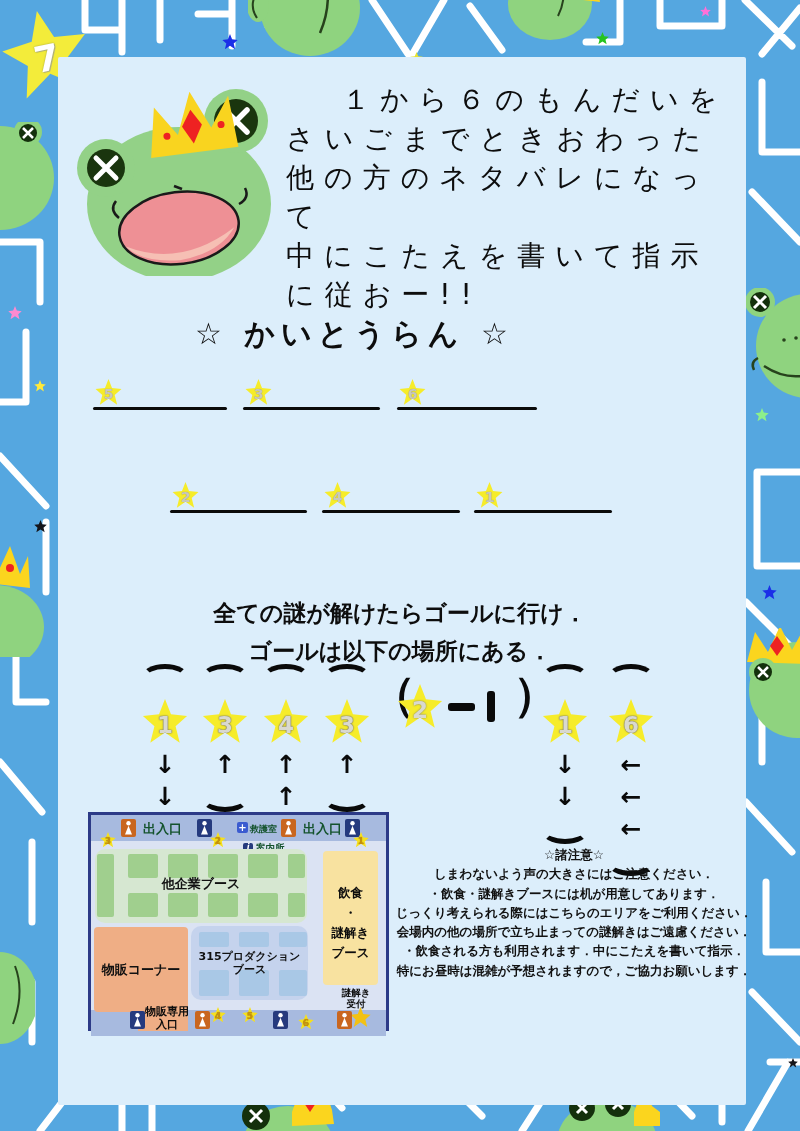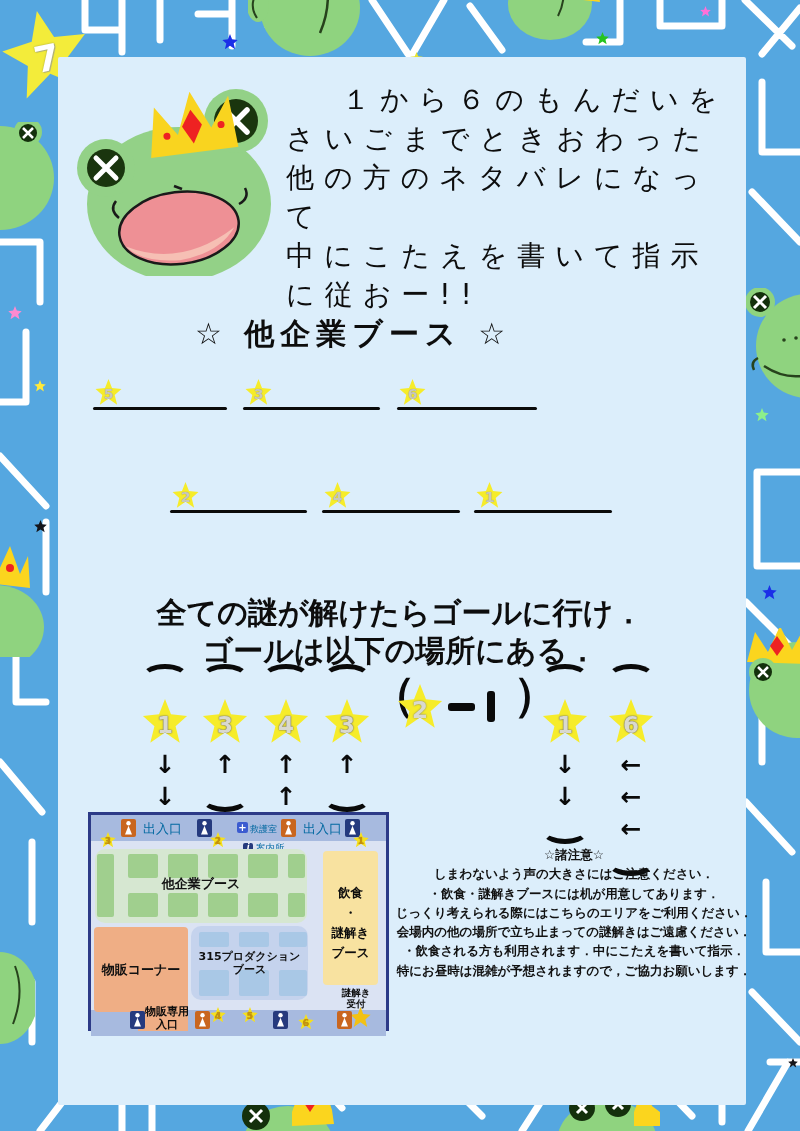--- a/index.html
+++ b/index.html
@@ -28,40 +28,40 @@
   #intro .line.indent{padding-left:56px;}
   
   #answer-heading{position:absolute;left:195px;top:314px;z-index:7;font-size:30px;font-weight:bold;letter-spacing:6px;}
   
   .blank{position:absolute;height:32px;z-index:7;}
   .blank .blank-line{position:absolute;left:0;right:0;top:26px;height:3px;background:#0a0a0a;border-radius:2px;}
   .blank .star{left:2px;top:-2px;width:27px;height:27px;background:#f6ec2a;}
   .blank .star span{font-size:14px;font-weight:bold;color:#c9c9bd;text-shadow:0 0 1px #84847a;margin-top:3px;}
   
   #goal-text{position:absolute;left:140px;top:594px;width:520px;text-align:center;z-index:7;
-    font-size:30px;font-weight:bold;line-height:38px;}
+    font-size:23px;font-weight:bold;line-height:38px;}
   
   .seq-col{position:absolute;top:664px;width:48px;display:flex;flex-direction:column;align-items:center;gap:8px;z-index:7;}
   .arc-top{width:38px;height:17px;border:5px solid transparent;border-top-color:#0a0a0a;border-radius:50%;}
   .arc-bottom{width:38px;height:17px;border:5px solid transparent;border-bottom-color:#0a0a0a;border-radius:50%;}
   .seq-star{position:relative;width:46px;height:46px;background:#f6ec2a;flex:none;}
   .seq-star span{font-size:23px;font-weight:bold;color:#dededi;color:#d9d9cf;text-shadow:0 0 2px #77776d,0 0 1px #55554d;margin-top:5px;}
   .seq-lone-star{position:absolute;width:46px;height:46px;background:#f6ec2a;z-index:7;}
   .seq-lone-star span{font-size:23px;font-weight:bold;color:#d9d9cf;text-shadow:0 0 2px #77776d;margin-top:5px;}
   .seq-arrow{font-size:25px;font-weight:bold;line-height:24px;height:24px;color:#0a0a0a;}
   .seq-text{position:absolute;top:666px;z-index:7;font-size:46px;font-weight:bold;line-height:56px;color:#0a0a0a;}
   .seq-dash{position:absolute;top:703px;width:27px;height:8px;background:#0a0a0a;border-radius:3px;z-index:7;}
   .seq-bar{position:absolute;top:691px;width:8px;height:31px;background:#0a0a0a;border-radius:3px;z-index:7;}
   
   #map{position:absolute;left:88px;top:812px;width:301px;height:219px;background:#dbe3f3;
     border:3px solid #2c3a87;box-sizing:border-box;z-index:7;}
   #map .bar{position:absolute;left:0;right:0;height:26px;background:#a7badf;}
   #map-topbar{top:0;}
   #map-bottombar{top:195px;height:18px;}
-  .map-label{position:absolute;font-weight:normal;color:#0369a1;white-space:nowrap;}
+  .map-label{position:absolute;font-weight:bold;color:#14532d;white-space:nowrap;}
   .person-icon{position:absolute;border-radius:2px;}
   .plus-icon{position:absolute;width:11px;height:11px;background:#3b5bd0;border-radius:2px;color:#fff;
     font-size:10px;font-weight:bold;line-height:11px;text-align:center;}
   .plus-icon::before{content:'+';}
   .info-icon{position:absolute;width:10px;height:10px;background:#253a7e;border-radius:2px;color:#fff;
     font-size:8px;font-weight:bold;line-height:10px;text-align:center;font-style:italic;}
   .info-icon::before{content:'i';}
   .map-star{position:absolute;width:16px;height:16px;background:#f6e01e;z-index:9;}
   .map-star span{font-size:9px;font-weight:bold;color:#c8920f;text-shadow:0 0 1px #8a6a08;margin-top:2px;}
   #gold-star{left:259px;top:192px;width:21px;height:21px;background:#f2c114;z-index:9;}
@@ -207,21 +207,21 @@
 </svg>
 
 <div id="intro">
     <div class="line indent">１から６のもんだいを</div>
     <div class="line">さいごまでときおわった</div>
     <div class="line">他の方のネタバレになって</div>
     <div class="line">中にこたえを書いて指示</div>
     <div class="line">に従おー!!</div>
   </div>
 
-<div id="answer-heading">☆ 他企業ブース ☆</div>
+<div id="answer-heading">☆ かいとうらん ☆</div>
 
 <div class="blank" style="left:93px;top:381px;width:134px">
   <div class="star">
       <span>5</span>
     </div>
   <div class="blank-line"></div>
 </div>
 <div class="blank" style="left:243px;top:381px;width:137px">
   <div class="star">
       <span>3</span>

